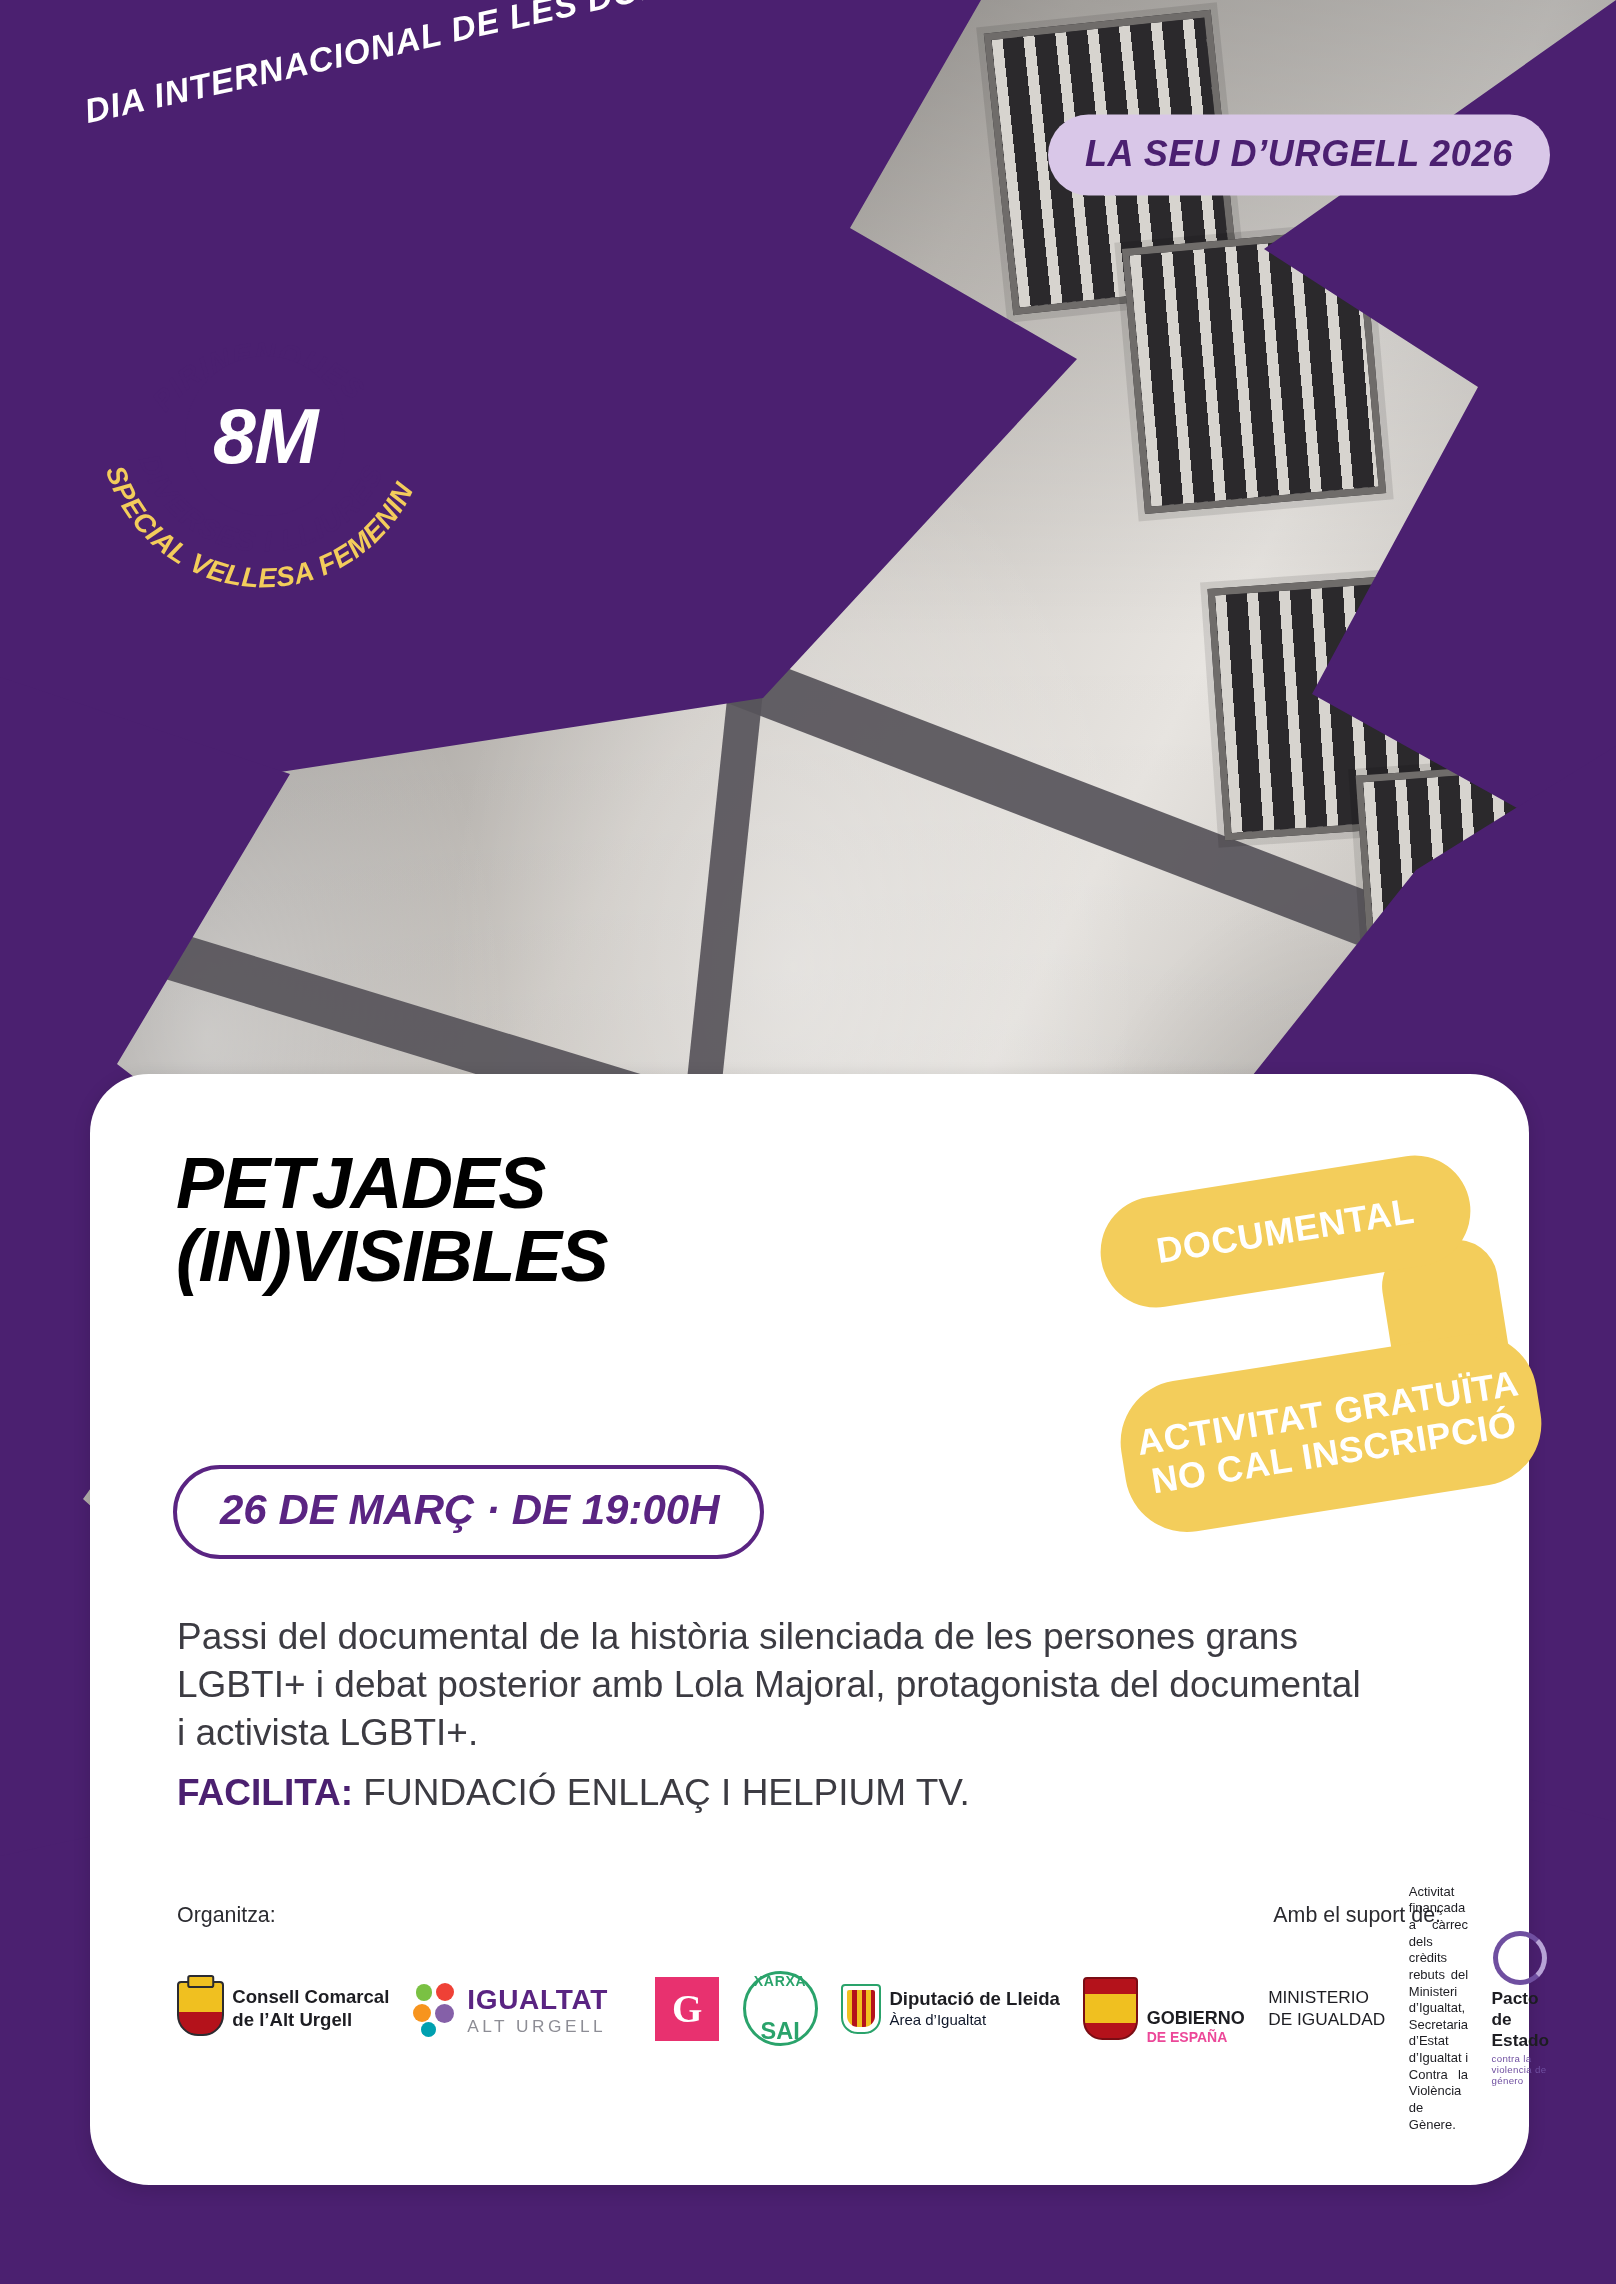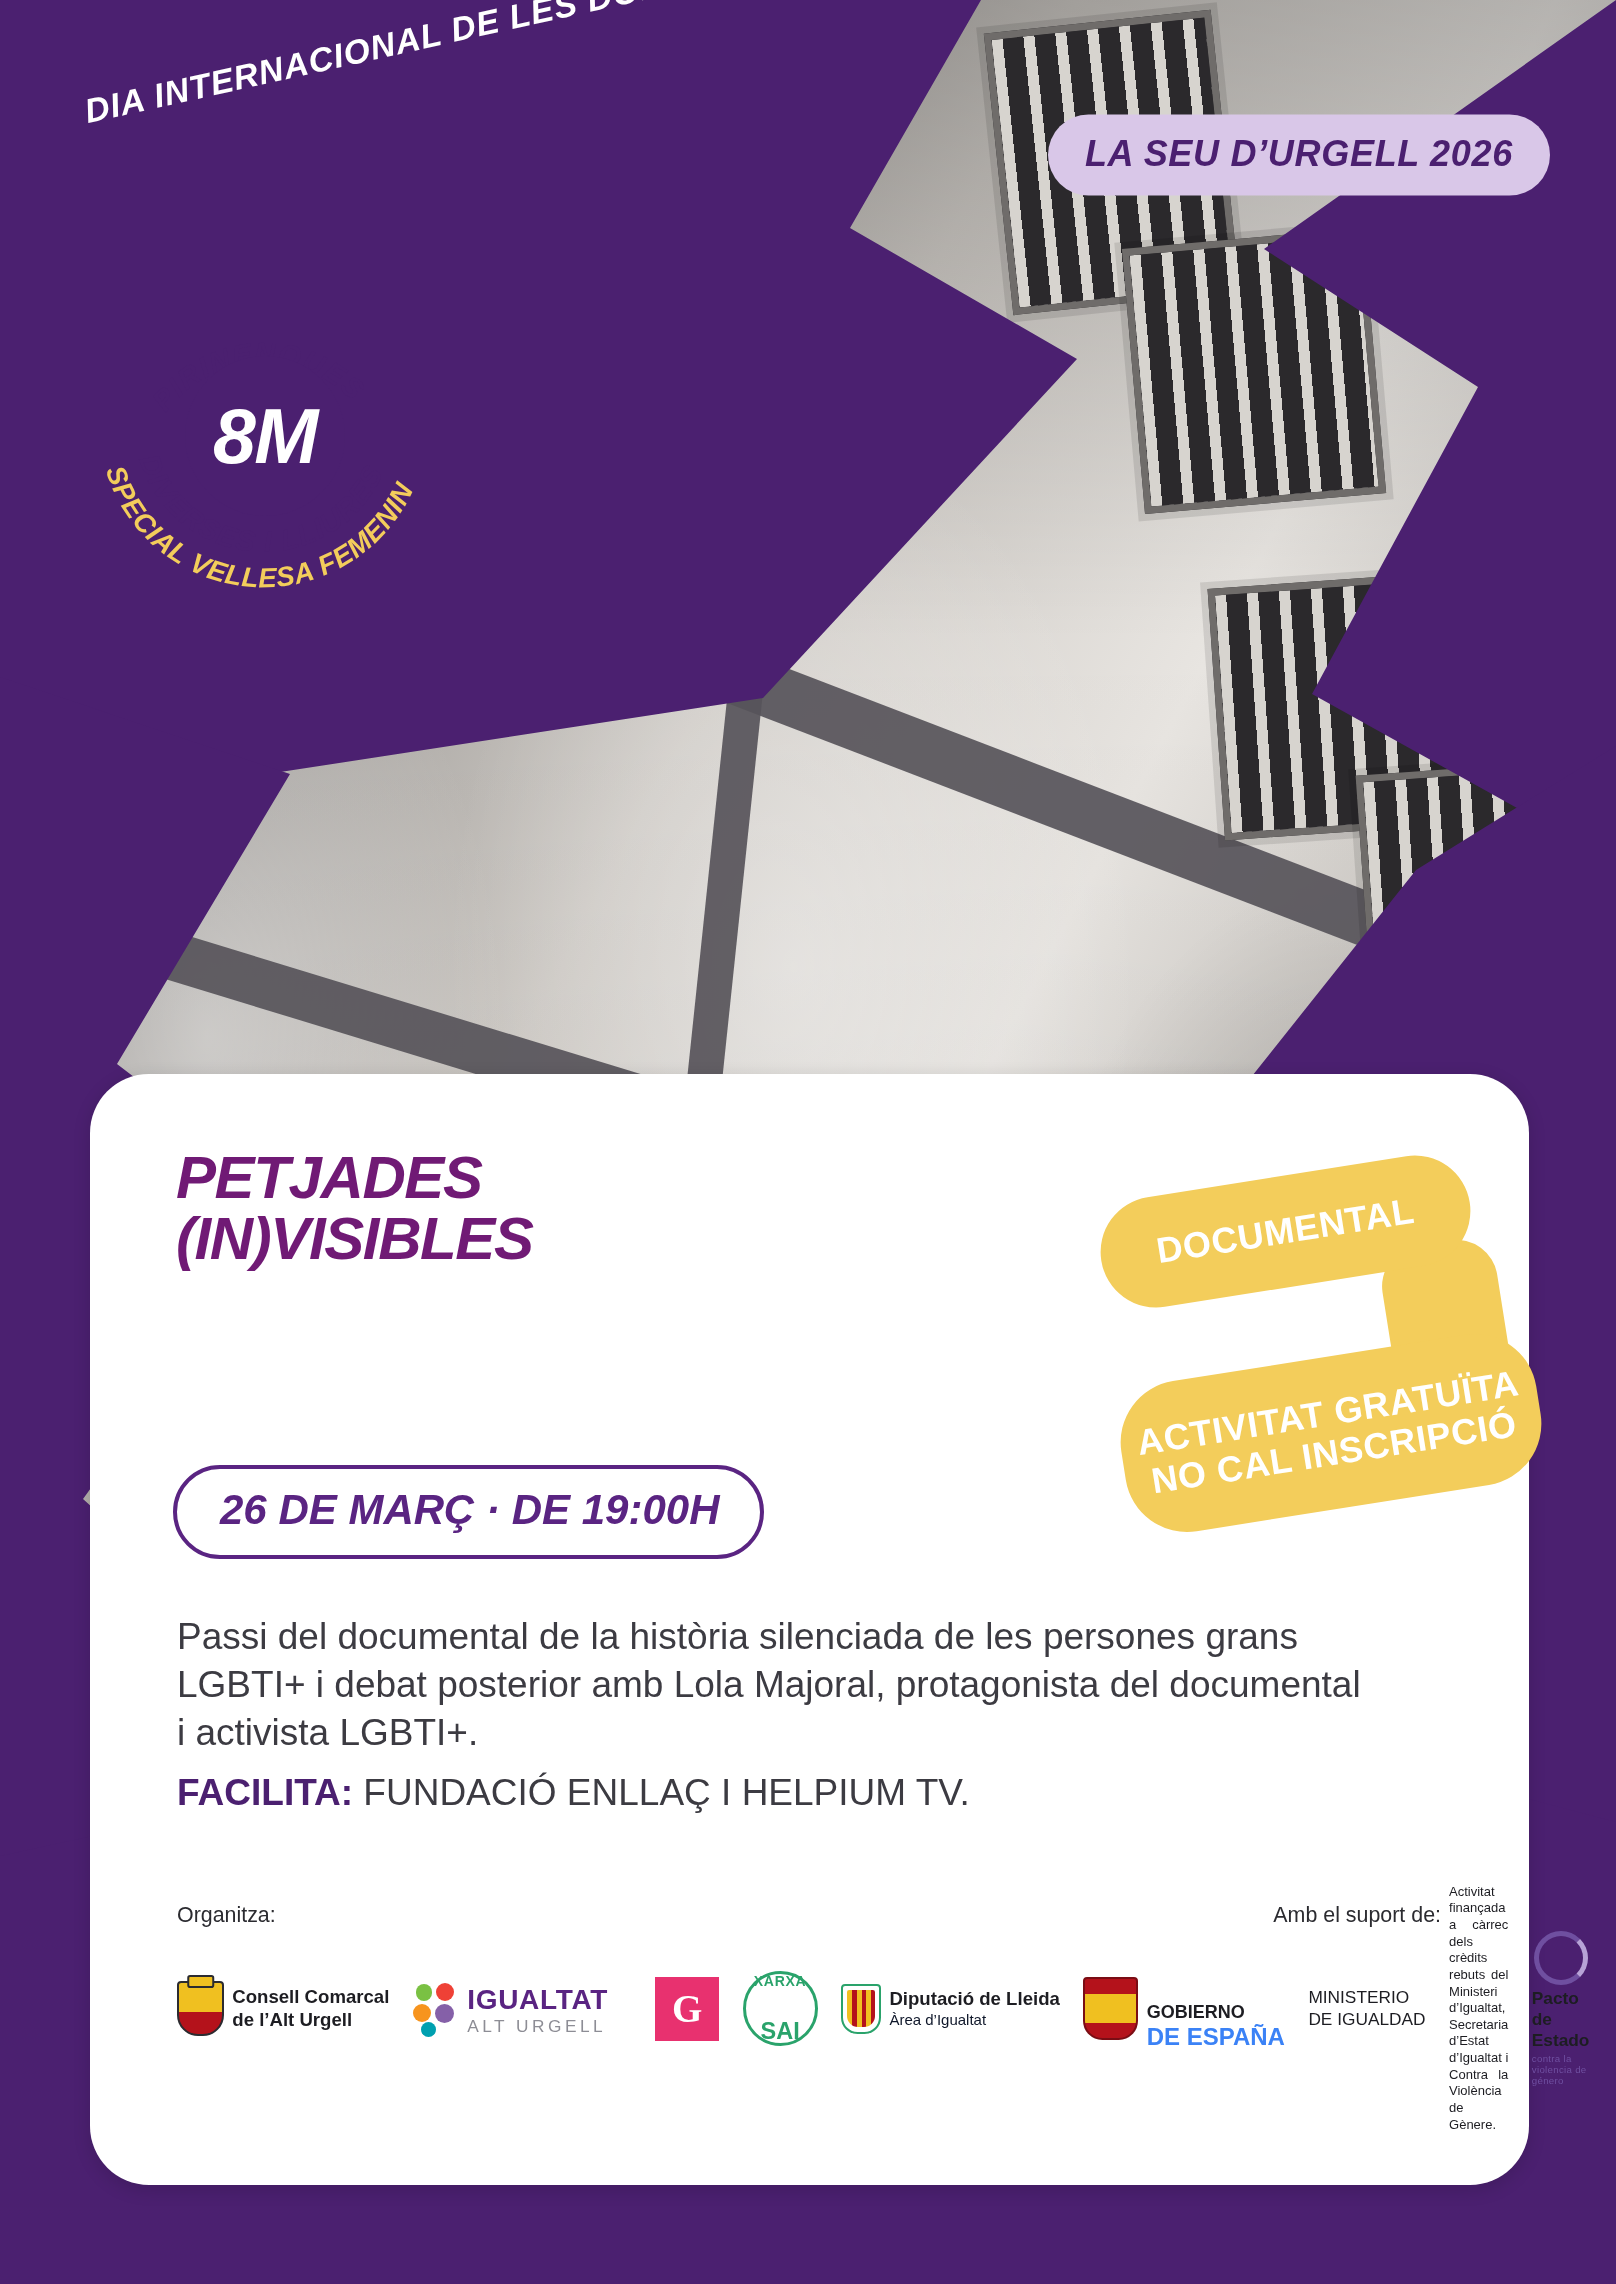--- a/index.html
+++ b/index.html
@@ -210,24 +210,24 @@
     height: 1111px;
     background: #ffffff;
     border-radius: 59px;
     box-shadow: 0 4.1px 18px rgba(0,0,0,.14);
   }
 
   .title-main {
     position: absolute;
     left: 86px;
     top: 73px;
-    color: #701a75;
+    color: #000000;
     font-weight: bold;
     font-style: italic;
-    font-size: 60px;
+    font-size: 72px;
     line-height: 1.02;
     letter-spacing: -1.4px;
     white-space: nowrap;
   }
   .title-main .ln2 { display: block; }
 
   .subtitle {
     position: absolute;
     left: 87px;
     top: 321px;
@@ -425,21 +425,21 @@
   }
   .dipu-text .d1 { font-size: 18.6px; font-weight: bold; color: #1d1d22; line-height: 1.2; white-space: nowrap; }
   .dipu-text .d2 { font-size: 15px; color: #0f172a; line-height: 1.2; white-space: nowrap; }
   .esp-crest {
     width: 51px; height: 59px;
     background: linear-gradient(180deg,#b4121b 0 26%, #f0c020 26% 74%, #b4121b 74% 100%);
     border: 2.1px solid #7a0d14;
     border-radius: 4.1px 4.1px 19.3px 19.3px;
   }
   .gob-text .g1 { font-size: 18px; font-weight: bold; color: #1d1d22; line-height: 1.2; white-space: nowrap; margin-top: 37px; }
-  .gob-text .g2 { font-size: 24px; font-weight: bold; color: #3b82f6; line-height: 1.2; white-space: nowrap; }
+  .gob-text .g2 { font-size: 14px; font-weight: bold; color: #ec4899; line-height: 1.2; white-space: nowrap; }
   .min-text { font-size: 17.3px; font-weight: normal; color: #1d1d22; line-height: 1.25; white-space: nowrap; }
   .finance-note {
     font-size: 13px;
     color: #1d1d22;
     line-height: 1.28;
     width: 276px;
     text-align: justify;
   }
   .pacto {
     display: flex; flex-direction: column; align-items: center; gap: 2.8px;

